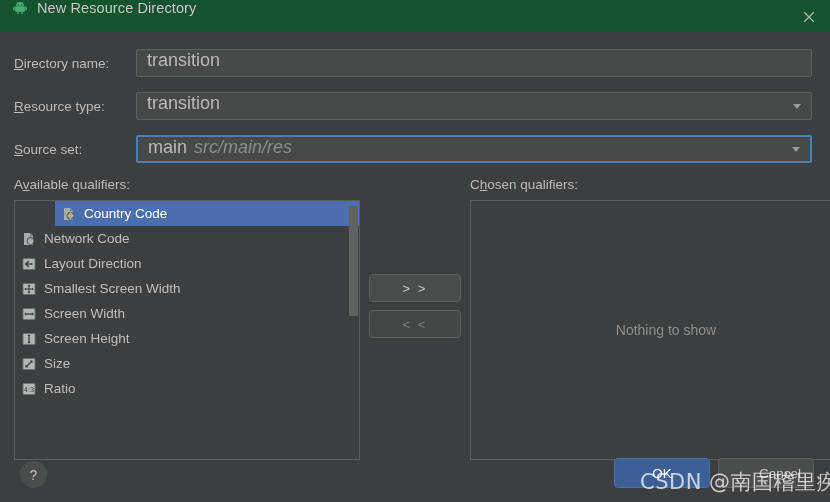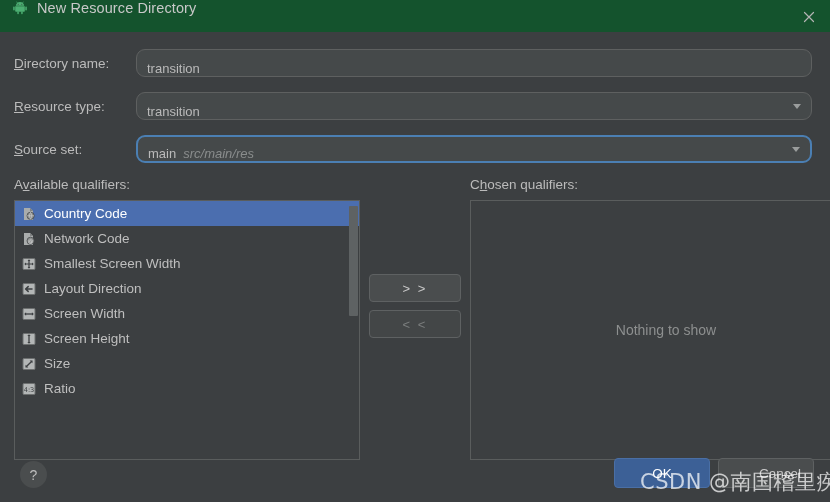--- a/index.html
+++ b/index.html
@@ -45,24 +45,24 @@
   }
   .form-label {
     width: 136px; padding-left: 14px; flex: 0 0 auto;
     font-size: 13.5px; color: #bbbbbb;
   }
   .form-label u { text-decoration: underline; text-underline-offset: 1px; }
   .field {
     height: 28px; flex: 1 1 auto; margin-right: 18px;
     background: #45494a;
     border: 1px solid #5e6060;
-    border-radius: 9px;
-    display: flex; align-items: flex-end;
+    border-radius: 2px;
+    display: flex; align-items: flex-start;
     position: relative;
-    color: #bababa; font-size: 13px;
+    color: #bababa; font-size: 18px;
   }
   .field .val { padding-left: 10px; }
   .field .hint {
     padding-left: 7px; color: #8a8d8d; font-style: italic;
   }
   .field.focused {
     border: 2px solid #4b7fb3;
     background: #45494a;
   }
   .combo-arrow {
@@ -85,21 +85,21 @@
     width: 346px; height: 260px;
     background: #3c3f41;
     border: 1px solid #5a5d5d;
     overflow: hidden;
   }
   .q-item {
     height: 25px; display: flex; align-items: center;
     padding-left: 6px; color: #bfbfbf; font-size: 13.5px;
     white-space: nowrap;
   }
-  .q-item.selected { background: #4b6eaf; color: #ffffff; }
+  .q-item.selected { background: #4b6eaf; color: #ffffff; margin-left: 40px; }
   .q-icon {
     width: 16px; height: 16px; margin-right: 7px; flex: 0 0 auto;
     position: relative;
   }
   #avail-scroll {
     position: absolute; right: 1px; top: 1px;
     width: 9px; height: 258px;
   }
   #avail-thumb {
     position: absolute; left: 0; top: 4px;
@@ -227,31 +227,31 @@
             <path d="M3 2h6l3 3v9H3z" fill="#a9acac"></path>
             <path d="M9 2l3 3H9z" fill="#7f8282"></path>
             <circle cx="9.6" cy="9.8" r="3.6" fill="#8b8e8e" stroke="#3c3f41" stroke-width=".7"></circle>
             <text x="9.6" y="12" font-size="5" fill="#e0e0e0" text-anchor="middle" font-family="DejaVu Sans">@</text>
           </svg></span>
         <span>Network Code</span>
       </div>
       <div class="q-item">
         <span class="q-icon"><svg viewBox="0 0 16 16" width="16" height="16">
             <rect x="2" y="2.5" width="12" height="11" rx="1" fill="#b3b6b6" stroke="#6d7070"></rect>
+            <path d="M11 8H5M7.2 5.6 4.6 8l2.6 2.4" stroke="#3c3f41" stroke-width="1.5" fill="none" stroke-linecap="round" stroke-linejoin="round"></path>
+          </svg></span>
+        <span>Layout Direction</span>
+      </div>
+      <div class="q-item">
+        <span class="q-icon"><svg viewBox="0 0 16 16" width="16" height="16">
+            <rect x="2" y="2.5" width="12" height="11" rx="1" fill="#b3b6b6" stroke="#6d7070"></rect>
             <path d="M8 4.2v7.6M4.3 8h7.4" stroke="#3c3f41" stroke-width="1.2"></path>
             <path d="M8 3.2 6.6 5h2.8zM8 12.8 6.6 11h2.8zM3.3 8 5 6.6v2.8zM12.7 8 11 6.6v2.8z" fill="#3c3f41"></path>
           </svg></span>
         <span>Smallest Screen Width</span>
-      </div>
-      <div class="q-item">
-        <span class="q-icon"><svg viewBox="0 0 16 16" width="16" height="16">
-            <rect x="2" y="2.5" width="12" height="11" rx="1" fill="#b3b6b6" stroke="#6d7070"></rect>
-            <path d="M11 8H5M7.2 5.6 4.6 8l2.6 2.4" stroke="#3c3f41" stroke-width="1.5" fill="none" stroke-linecap="round" stroke-linejoin="round"></path>
-          </svg></span>
-        <span>Layout Direction</span>
       </div>
       <div class="q-item">
         <span class="q-icon"><svg viewBox="0 0 16 16" width="16" height="16">
             <rect x="2" y="2.5" width="12" height="11" rx="1" fill="#b3b6b6" stroke="#6d7070"></rect>
             <path d="M4.3 8h7.4" stroke="#3c3f41" stroke-width="1.3"></path>
             <path d="M3.2 8 5.1 6.3v3.4zM12.8 8 10.9 6.3v3.4z" fill="#3c3f41"></path>
           </svg></span>
         <span>Screen Width</span>
       </div>
       <div class="q-item">

